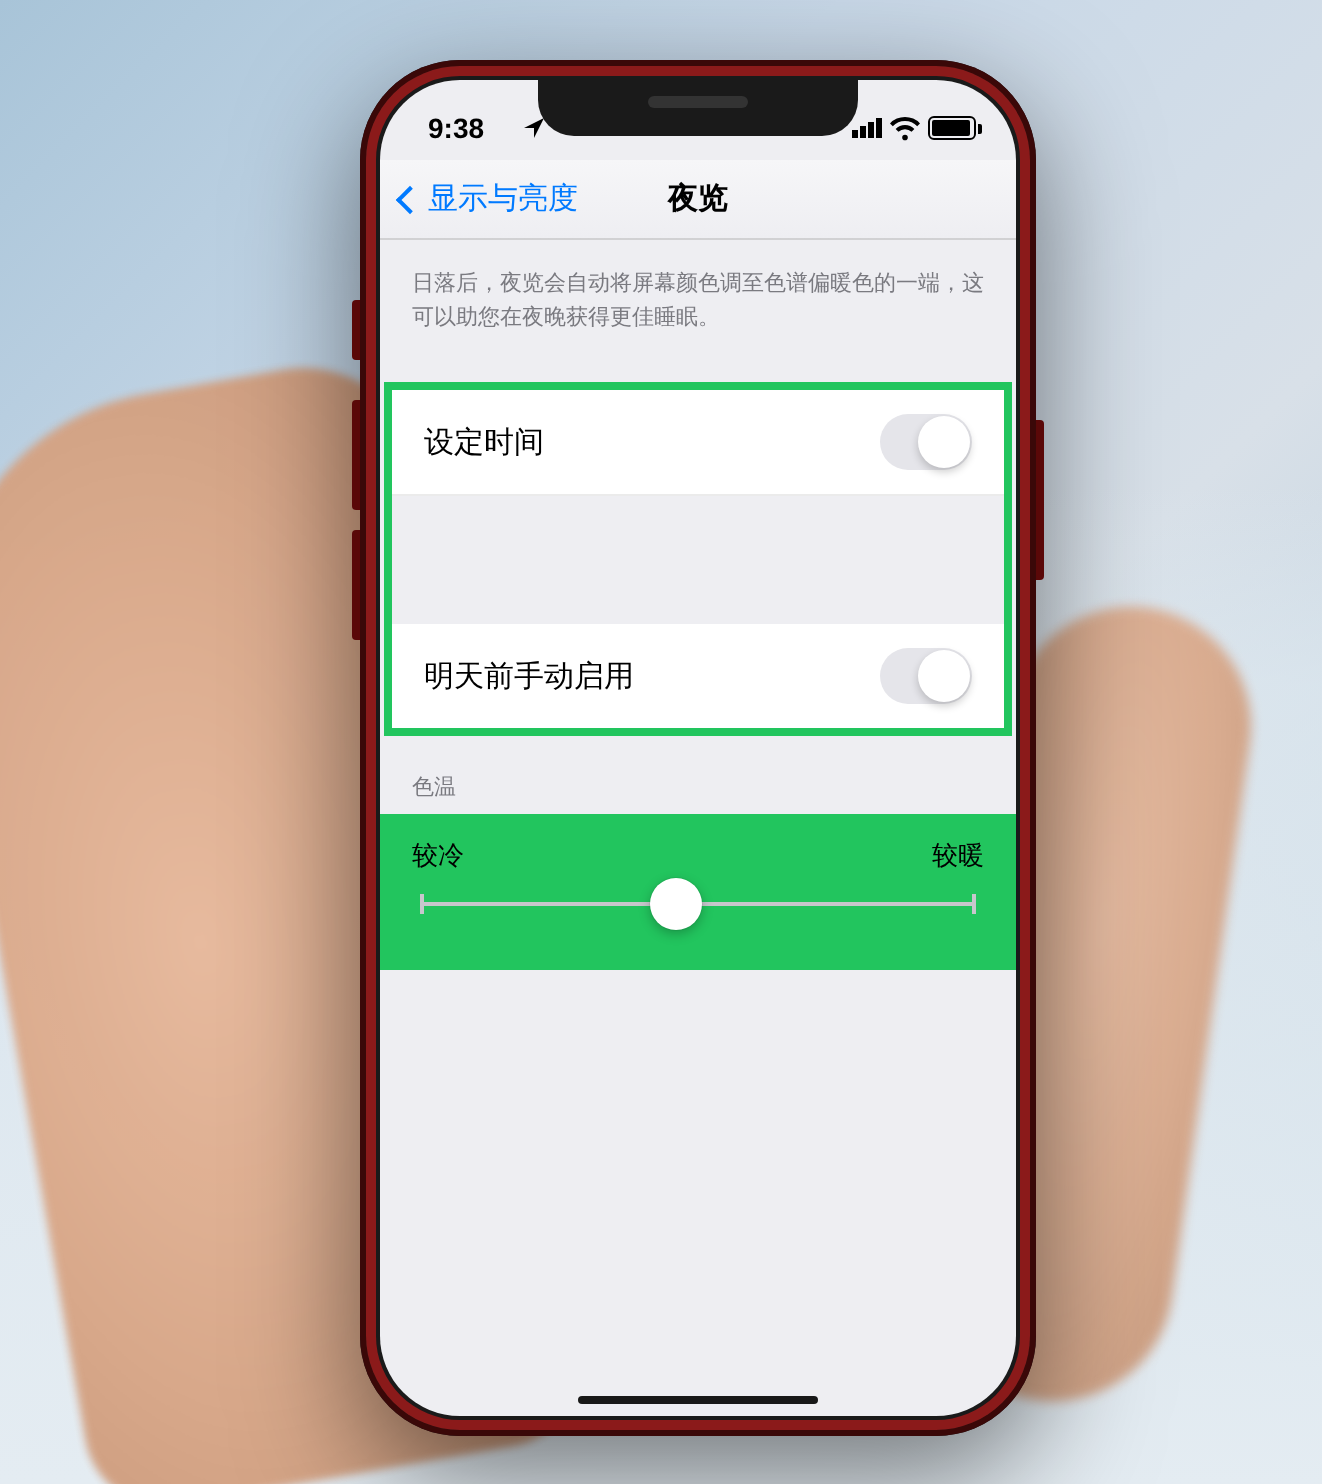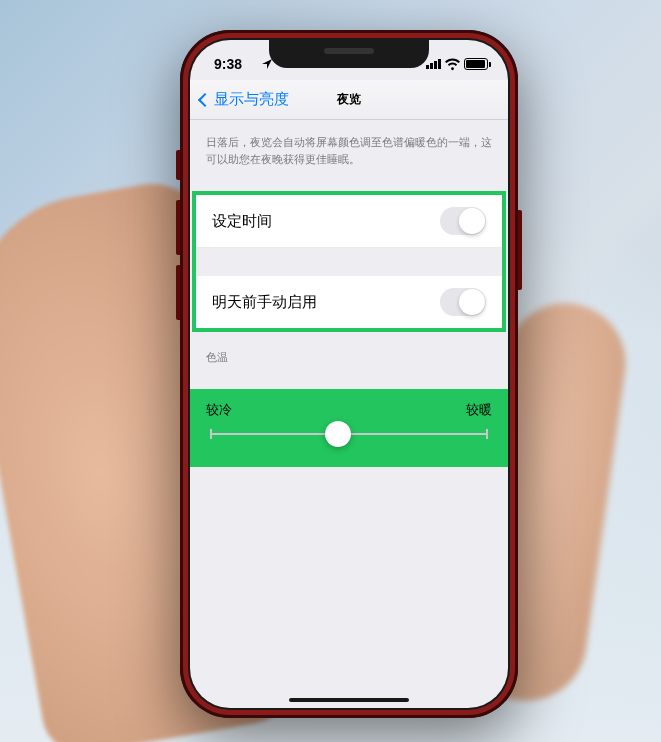--- a/index.html
+++ b/index.html
@@ -158,55 +158,55 @@
   .chevron-left {
     width:10px; height:10px;
     border-left:2px solid #007aff;
     border-bottom:2px solid #007aff;
     transform: rotate(45deg);
   }
   .nav-title {
     position:absolute;
     left:50%;
     transform:translateX(-50%);
-    font-size:12px;
+    font-size:15px;
     font-weight:600;
     color:#000;
   }
   
   .content {
     background:#eeeef2;
   }
   .section-desc {
     padding: 14px 16px 24px;
     font-size: 11px;
     color: #7a7a80;
     line-height: 1.5;
   }
   .section-label {
-    padding: 18px 16px 24px;
+    padding: 18px 16px 6px;
     font-size: 11px;
     color: #7a7a80;
   }
   
   .highlight-group {
     border: 4px solid #22c55e;
     margin: 0 2px;
   }
   .row {
     background: #fff;
     padding: 12px 16px;
     display:flex;
     align-items:center;
     justify-content:space-between;
     font-size: 15px;
     color:#000;
     border-bottom: 0.5px solid rgba(0,0,0,0.08);
   }
-  .row:last-child { border-bottom: none; }
+  .row:last-child { border-bottom: none; margin-top: 36px; }
   .spacer-row {
     height: 28px;
     background:#eeeef2;
   }
   
   .toggle {
     width: 46px;
     height: 28px;
     background:#e5e5ea;
     border-radius: 14px;

